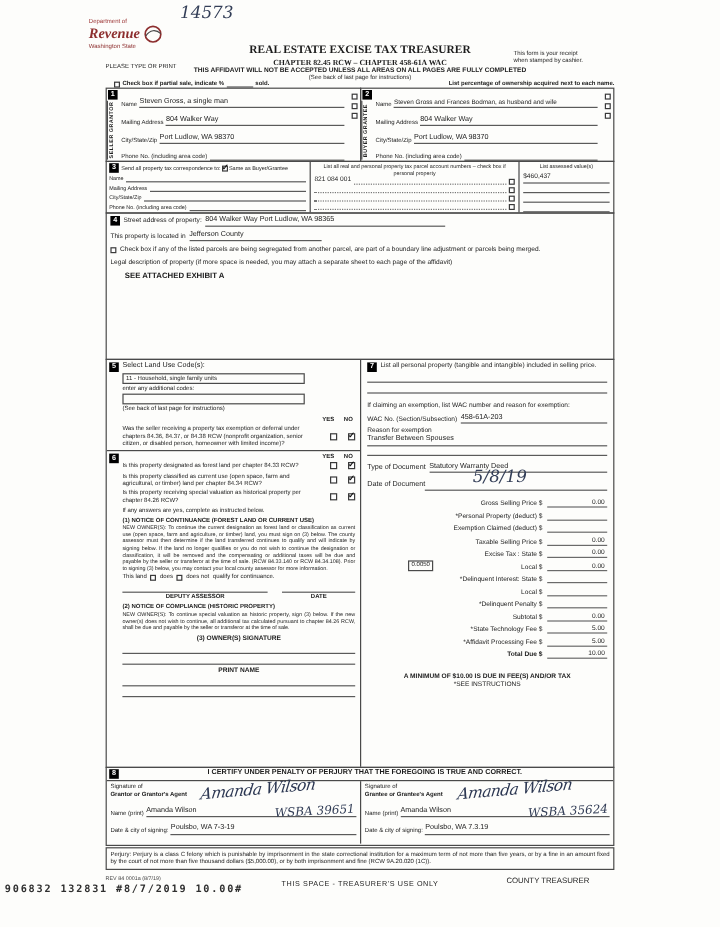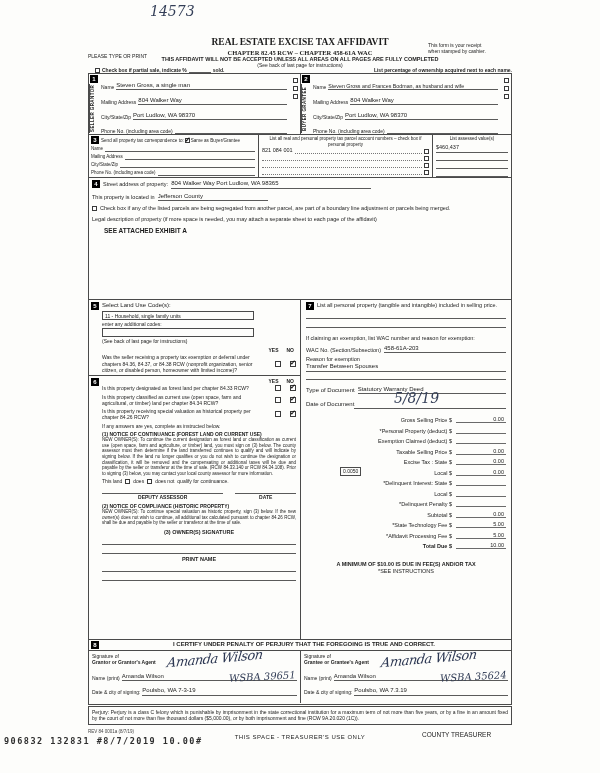--- a/index.html
+++ b/index.html
@@ -37,23 +37,36 @@
   .sig{font-family:"DejaVu Serif",serif;font-style:italic;color:#2c3752;transform:rotate(-5deg) skewX(-12deg);letter-spacing:-.5px;white-space:nowrap}
   .dotmatrix{font-family:"DejaVu Sans Mono",monospace;font-weight:bold;letter-spacing:1.5px;color:#2f2f2f}
 </style>
 </head>
 <body>
 
 <div class="sheet">
 
   <div class="abs hand" style="left:150px;top:3px;font-size:14px">14573</div>
 
+  <div class="abs" style="left:74px;top:15px;width:110px">
+    <div style="display:flex;align-items:center;gap:2px">
+      <div>
+        <div class="t5" style="color:#9c3434">Department of</div>
+        <div class="serif b i" style="font-size:12px;color:#8d2f2f">Revenue</div>
+        <div class="t5" style="color:#8d2f2f">Washington State</div>
+      </div>
+      <svg width="17" height="17" viewBox="0 0 17 17">
+        <circle cx="8.5" cy="8.5" r="6.5" fill="none" stroke="#8d2f2f" stroke-width="1.4"></circle>
+        <path d="M2.5 10 C 6 4.5, 11 4.5, 15 8" fill="none" stroke="#444" stroke-width="1"></path>
+      </svg>
+    </div>
+  </div>
 
   <div class="abs ctr" style="left:160px;top:37px;width:280px">
-    <div class="t9 b serif">REAL ESTATE EXCISE TAX AFFIDAVIT</div>
+    <div class="t9 b serif">REAL ESTATE EXCISE TAX TREASURER</div>
     <div class="t65 b serif" style="margin-top:1px">CHAPTER 82.45 RCW – CHAPTER 458-61A WAC</div>
   </div>
 
   <div class="abs t5" style="left:428px;top:42px;width:90px">
     <div>This form is your receipt</div>
     <div>when stamped by cashier.</div>
   </div>
 
   <div class="abs t5" style="left:88px;top:53px">PLEASE TYPE OR PRINT</div>
   <div class="abs t55 b ctr" style="left:110px;top:56px;width:380px">THIS AFFIDAVIT WILL NOT BE ACCEPTED UNLESS ALL AREAS ON ALL PAGES ARE FULLY COMPLETED</div>

